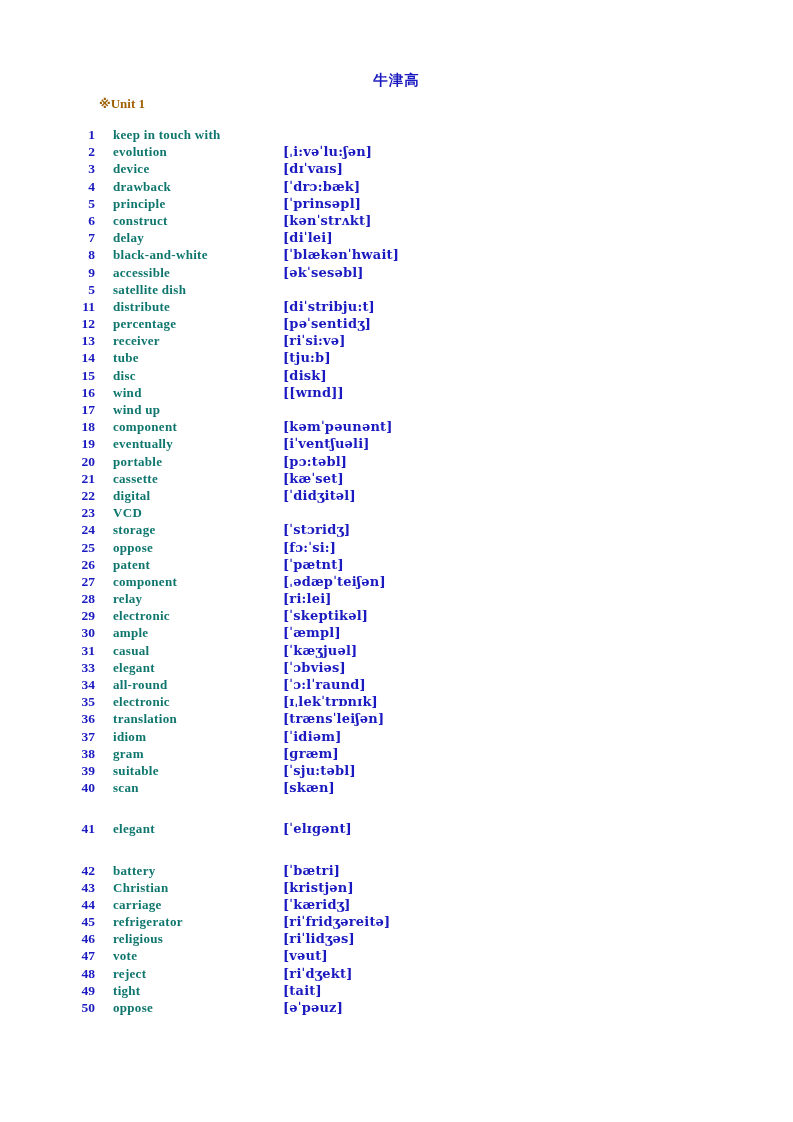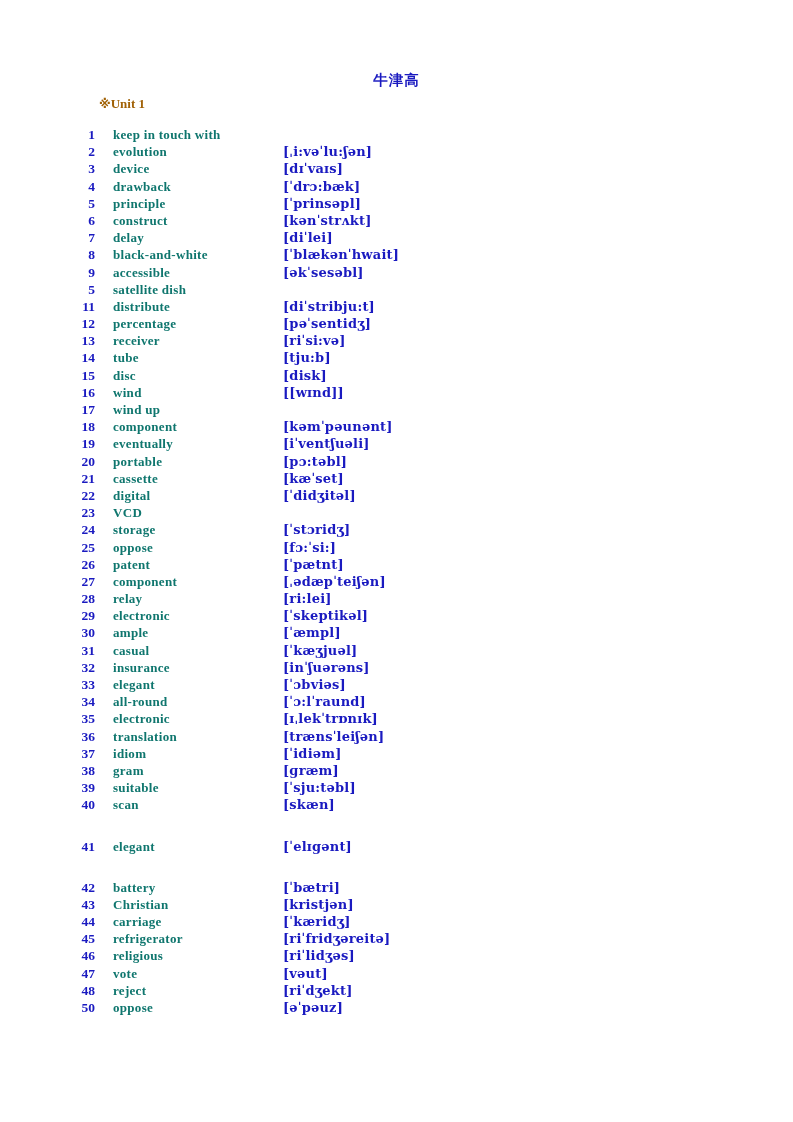--- a/index.html
+++ b/index.html
@@ -247,25 +247,20 @@
         <span class="row-num">30</span>
         <span class="row-word">ample</span>
         <span class="row-ipa">[ˈæmpl]</span>
       </div>
       <div class="vocab-row">
         <span class="row-num">31</span>
         <span class="row-word">casual</span>
         <span class="row-ipa">[ˈkæʒjuəl]</span>
       </div>
       <div class="vocab-row">
-        <span class="row-num">32</span>
-        <span class="row-word">insurance</span>
-        <span class="row-ipa">[inˈʃuərəns]</span>
-      </div>
-      <div class="vocab-row">
         <span class="row-num">33</span>
         <span class="row-word">elegant</span>
         <span class="row-ipa">[ˈɔbviəs]</span>
       </div>
       <div class="vocab-row">
         <span class="row-num">34</span>
         <span class="row-word">all-round</span>
         <span class="row-ipa">[ˈɔ:lˈraund]</span>
       </div>
       <div class="vocab-row">
@@ -332,19 +327,24 @@
         <span class="row-num">47</span>
         <span class="row-word">vote</span>
         <span class="row-ipa">[vəut]</span>
       </div>
       <div class="vocab-row">
         <span class="row-num">48</span>
         <span class="row-word">reject</span>
         <span class="row-ipa">[riˈdʒekt]</span>
       </div>
       <div class="vocab-row">
+        <span class="row-num">49</span>
+        <span class="row-word">tight</span>
+        <span class="row-ipa">[tait]</span>
+      </div>
+      <div class="vocab-row">
         <span class="row-num">50</span>
         <span class="row-word">oppose</span>
         <span class="row-ipa">[əˈpəuz]</span>
       </div>
     </div>
 
 </div>
 
 </body></html>

